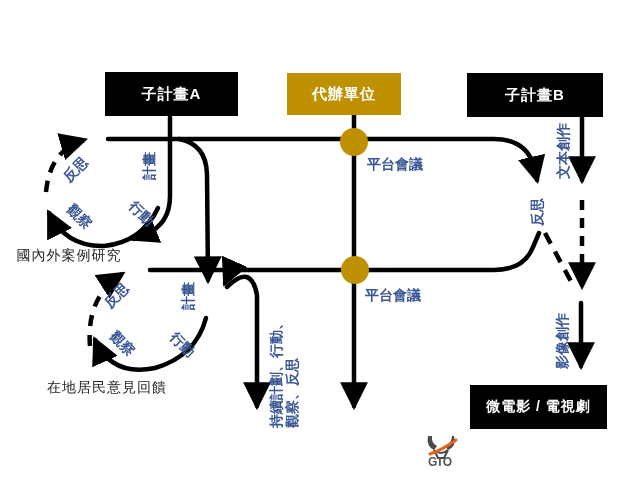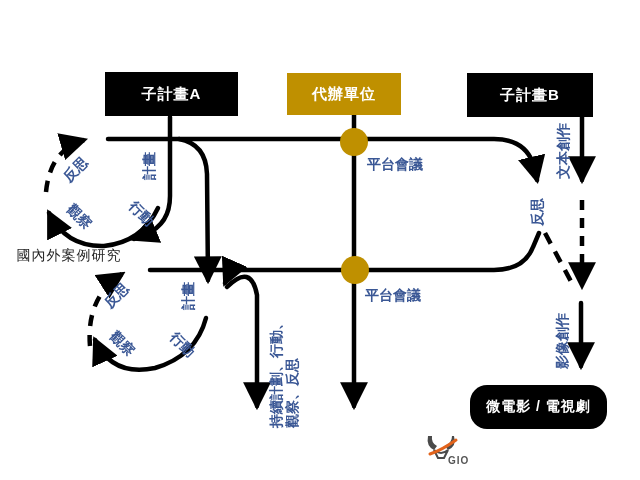--- a/index.html
+++ b/index.html
@@ -24,21 +24,21 @@
   }
   .ctr{transform:translate(-50%,-50%);}
   .rot-90{transform:translate(-50%,-50%) rotate(-90deg);}
   .rot-45{transform:translate(-50%,-50%) rotate(-45deg);}
   .rot45{transform:translate(-50%,-50%) rotate(45deg);}
   .continuous{line-height:16px;text-align:left;}
   
   #watermark{position:absolute;left:424px;top:430px;z-index:4;display:flex;align-items:center;gap:2px;}
   #goat{position:relative;width:40px;height:40px;}
   #goat .gio{
-    position:absolute;left:24px;top:25px;font-size:10px;font-weight:bold;color:#555;letter-spacing:1px;
+    position:absolute;left:4px;top:25px;font-size:12px;font-weight:bold;color:#555;letter-spacing:1px;
   }
   #brand{
     font-size:28px;font-weight:800;letter-spacing:-1px;
     background:linear-gradient(180deg,#F9A21A 10%,#E2641C 55%,#8C3117 100%);
     -webkit-background-clip:text;background-clip:text;color:transparent;
     text-shadow:none;
   }
 </style>
 </head>
 <body>
@@ -76,33 +76,34 @@
 
     <path d="M 90 346 Q 86 297 122 274" fill="none" stroke="#000" stroke-width="4.5" stroke-dasharray="11 9" marker-end="url(#ah)"></path>
     <path d="M 206 318 Q 196 356 155 368 Q 112 377 95 340" fill="none" stroke="#000" stroke-width="4.5" stroke-linecap="round" marker-end="url(#ah)"></path>
 
     <circle cx="354" cy="142" r="14" fill="#BF9000"></circle>
     <circle cx="355" cy="270" r="14" fill="#BF9000"></circle>
   </svg>
 
   <div class="box black" style="left:105px;top:72px;width:133px;height:44px;">子計畫A</div>
   <div class="box gold" style="left:287px;top:73px;width:114px;height:42px;">代辦單位</div>
-  <div class="box black" style="left:467px;top:73px;width:126px;height:44px;">子計畫B</div>
-  <div class="box black" style="left:470px;top:385px;width:137px;height:44px;font-size:14px;border-radius:17px;">微電影 / 電視劇</div>
+  <div class="box black" style="left:467px;top:73px;width:136px;height:44px;">子計畫B</div>
+  <div class="box black" style="left:470px;top:385px;width:137px;height:44px;font-size:14px;">微電影 / 電視劇</div>
 
   <div class="lbl rot-45" style="left:76px;top:170px;">反思</div>
   <div class="lbl rot-90" style="left:150px;top:166px;">計畫</div>
   <div class="lbl rot45" style="left:79px;top:217px;">觀察</div>
   <div class="lbl rot45" style="left:141px;top:214px;">行動</div>
   <div class="lbl-dark ctr" style="left:69px;top:256px;">國內外案例研究</div>
 
   <div class="lbl rot-45" style="left:117px;top:296px;">反思</div>
   <div class="lbl rot-90" style="left:189px;top:296px;">計畫</div>
   <div class="lbl rot45" style="left:122px;top:344px;">觀察</div>
   <div class="lbl rot45" style="left:182px;top:345px;">行動</div>
+  <div class="lbl-dark ctr" style="left:107px;top:388px;">在地居民意見回饋</div>
 
   <div class="lbl" style="left:367px;top:156px;">平台會議</div>
   <div class="lbl" style="left:365px;top:287px;">平台會議</div>
 
   <div class="lbl rot-90" style="left:564px;top:151px;">文本創作</div>
   <div class="lbl rot-90" style="left:538px;top:212px;">反思</div>
   <div class="lbl rot-90" style="left:563px;top:341px;">影像創作</div>
 
   <div class="lbl rot-90 continuous" style="left:284px;top:372px;">
     <div>持續計劃、行動、</div>

